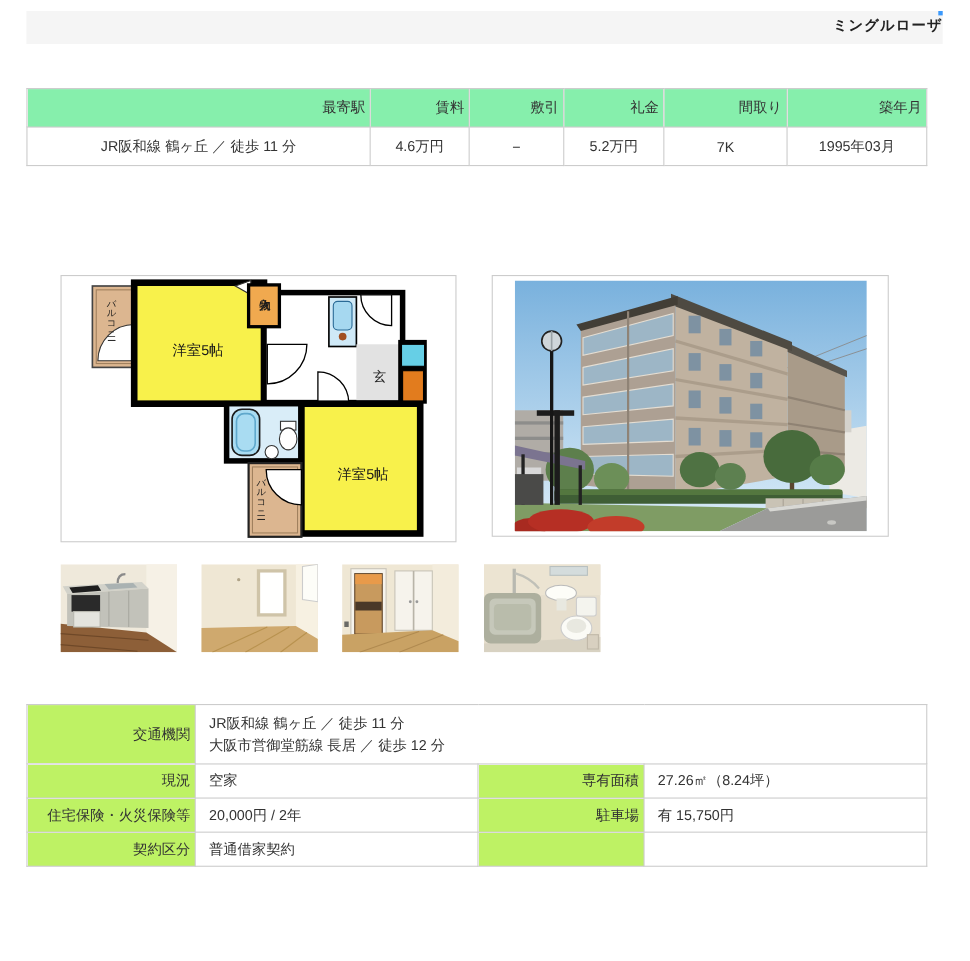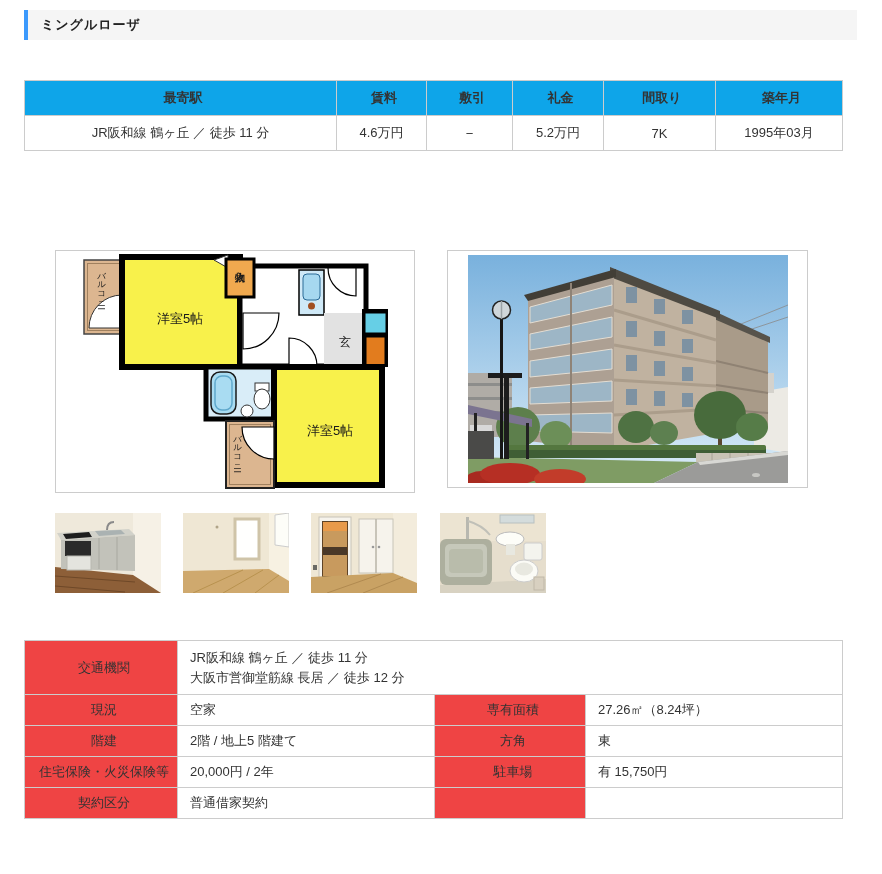--- a/index.html
+++ b/index.html
@@ -4,34 +4,34 @@
 <style>
   html,body{margin:0;padding:0;}
   body{
     width:882px;height:874px;overflow:hidden;background:#fff;
     font-family:"Liberation Sans","DejaVu Sans",sans-serif;color:#333;
   }
   .page{position:relative;width:882px;height:874px;background:#fff;}
 
   
   .title-bar{position:absolute;left:24px;top:10px;width:833px;height:30px;
-    background:#f5f5f5;display:flex;align-items:center;}
+    background:#f5f5f5;display:flex;align-items:flex-end;flex-direction:column;}
   .title-accent{width:4px;height:30px;background:#3b99fc;flex:0 0 4px;}
   .title-text{font-size:13px;font-weight:bold;color:#222;margin-left:13px;letter-spacing:1px;}
 
   
   table{border-collapse:collapse;table-layout:fixed;position:absolute;left:24px;background:#fff;}
   th,td{border:1px solid #ccc;font-size:13px;font-weight:normal;overflow:hidden;white-space:nowrap;}
   .t1{top:80px;width:818px;}
   .t1 tr{height:35px;}
-  .t1 th{background:#0ea5e9;text-align:center;padding:0 4px 0 9px;font-weight:bold;}
+  .t1 th{background:#86efac;text-align:right;padding:0 4px 0 9px;}
   .t1 td{background:#fff;text-align:center;padding:0 2px;}
 
   .t2{top:640px;width:818px;}
-  .t2 th{background:#ef4444;text-align:center;padding:0 4px 0 10px;vertical-align:middle;}
+  .t2 th{background:#bef264;text-align:right;padding:0 4px 0 10px;vertical-align:middle;}
   .t2 td{background:#fff;text-align:left;padding:0 4px 0 12px;vertical-align:middle;}
   .t2 tr{height:31px;}
   .t2 tr.tall{height:54px;}
   .t2 td .ln{line-height:20px;white-space:nowrap;}
 
   
   .img-frame{position:absolute;background:#fff;border:1px solid #ccc;}
   .floorplan-frame{left:55px;top:250px;width:358px;height:241px;}
   .photo-frame{left:447px;top:250px;width:359px;height:236px;}
   .photo-frame svg{position:absolute;left:20px;top:4px;}
@@ -334,26 +334,20 @@
         <div class="ln">大阪市営御堂筋線 長居 ／ 徒歩 12 分</div>
       </td>
     </tr>
     <tr>
       <th>現況</th>
       <td>空家</td>
       <th>専有面積</th>
       <td>27.26㎡（8.24坪）</td>
     </tr>
     <tr>
-      <th>階建</th>
-      <td>2階 / 地上5 階建て</td>
-      <th>方角</th>
-      <td>東</td>
-    </tr>
-    <tr>
       <th>住宅保険・火災保険等</th>
       <td>20,000円 / 2年</td>
       <th>駐車場</th>
       <td>有 15,750円</td>
     </tr>
     <tr>
       <th>契約区分</th>
       <td>普通借家契約</td>
       <th></th>
       <td></td>

